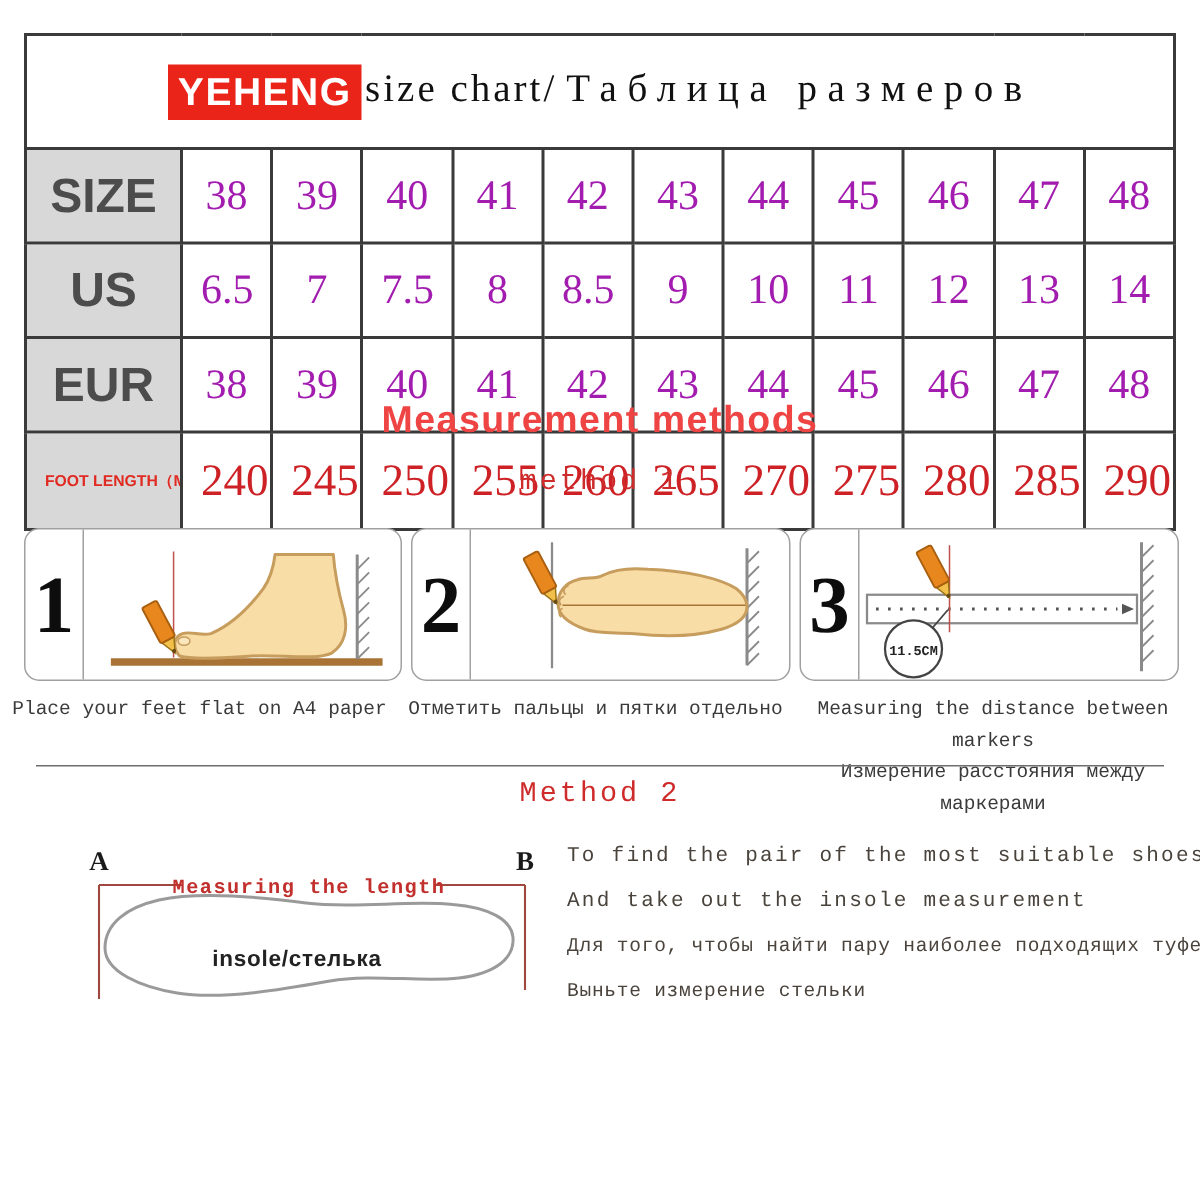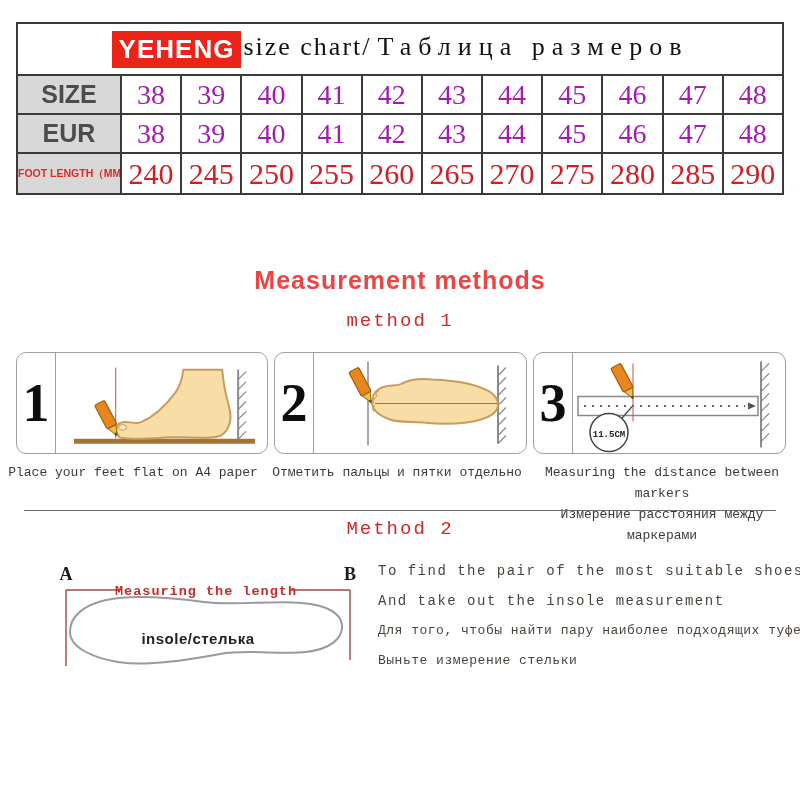--- a/index.html
+++ b/index.html
@@ -7,31 +7,31 @@
     width:800px;height:800px;position:relative;background:#ffffff;
     font-family:"Liberation Sans",sans-serif;overflow:hidden;
   }
   
   .size-table{
     position:absolute;left:16px;top:22px;width:768px;
     border-collapse:collapse;table-layout:fixed;background:#fff;
   }
   .size-table td{
     border:2px solid #3a3a3a;text-align:center;vertical-align:middle;
-    padding:0;overflow:hidden;white-space:nowrap;
+    padding:12px;overflow:hidden;white-space:nowrap;
   }
   .title-cell{height:50px;font-family:"Liberation Serif",serif;font-size:26px;color:#111;}
   .brand-badge{
     display:inline-block;background:#ea2419;color:#fff;
     font-family:"Liberation Sans",sans-serif;font-weight:bold;font-size:26px;
     padding:3px 7px;letter-spacing:1px;vertical-align:middle;margin-right:2px;
   }
   .title-en{letter-spacing:2px;}
   .title-ru{letter-spacing:7px;margin-left:6px;}
-  .hdr{background:#d8d8d8;font-weight:800;font-size:25px;color:#4c4c4c;height:37px;}
+  .hdr{background:#d8d8d8;font-weight:800;font-size:32px;color:#4c4c4c;height:37px;}
   .hdr-foot{background:#d8d8d8;font-weight:800;font-size:10.5px;color:#e02a22;height:39px;letter-spacing:0;}
   .num{font-family:"Liberation Serif",serif;font-size:28px;color:#a21caf;height:37px;}
   .num-red{font-family:"Liberation Serif",serif;font-size:30px;color:#cd2126;height:39px;border-radius:19px;}
   
   .mm-heading{
     position:absolute;left:0;top:266px;width:800px;text-align:center;
     font-size:25px;font-weight:bold;color:#ef4444;letter-spacing:1px;
   }
   .method-label{
     position:absolute;left:0;width:800px;text-align:center;
@@ -110,20 +110,34 @@
     <td class="num">39</td>
     <td class="num">40</td>
     <td class="num">41</td>
     <td class="num">42</td>
     <td class="num">43</td>
     <td class="num">44</td>
     <td class="num">45</td>
     <td class="num">46</td>
     <td class="num">47</td>
     <td class="num">48</td>
+  </tr>
+  <tr>
+    <td class="hdr">US</td>
+    <td class="num">6.5</td>
+    <td class="num">7</td>
+    <td class="num">7.5</td>
+    <td class="num">8</td>
+    <td class="num">8.5</td>
+    <td class="num">9</td>
+    <td class="num">10</td>
+    <td class="num">11</td>
+    <td class="num">12</td>
+    <td class="num">13</td>
+    <td class="num">14</td>
   </tr>
   <tr>
     <td class="hdr">EUR</td>
     <td class="num">38</td>
     <td class="num">39</td>
     <td class="num">40</td>
     <td class="num">41</td>
     <td class="num">42</td>
     <td class="num">43</td>
     <td class="num">44</td>

